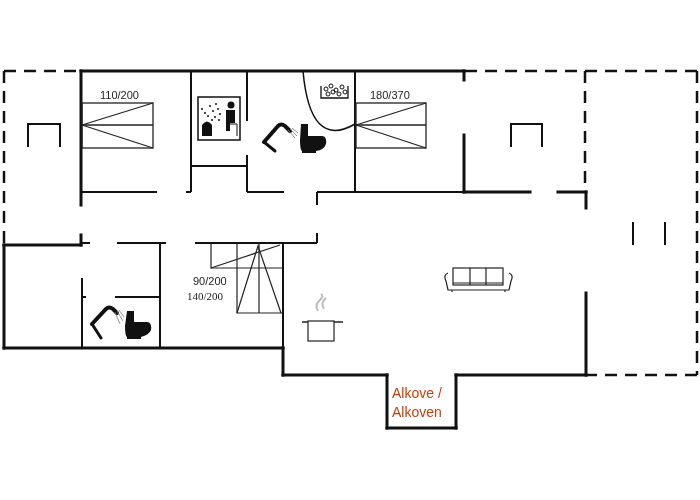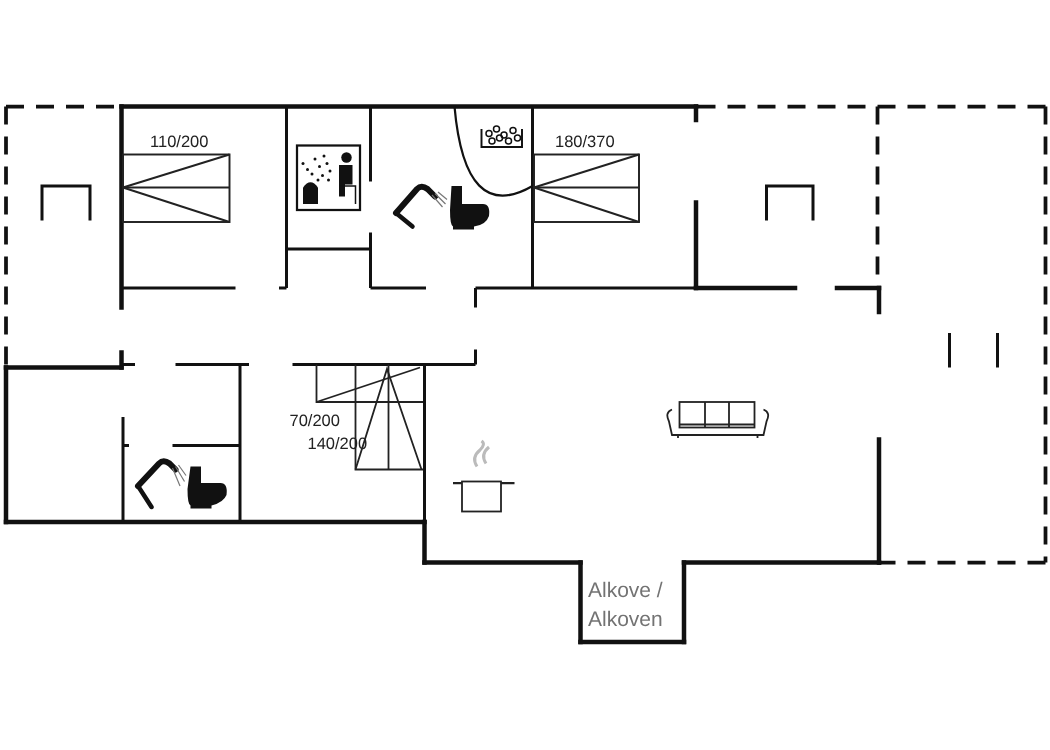--- a/index.html
+++ b/index.html
@@ -1,19 +1,19 @@
 <!DOCTYPE html>
 <html><head>
 <meta charset="utf-8">
 <style>
   html, body { margin: 0; padding: 0; background: #ffffff; }
   body { width: 700px; height: 500px; position: relative; overflow: hidden; font-family: "Liberation Sans", sans-serif; }
   #plan { position: absolute; left: 0; top: 0; }
   .lbl { position: absolute; font-size: 11px; color: #222222; white-space: nowrap; }
-  .lbl-alk { position: absolute; font-size: 14px; color: #737373; line-height: 19px; text-align: left; }
+  .lbl-alk { position: absolute; font-size: 14px; color: #c2410c; line-height: 19px; text-align: left; }
 </style>
 </head>
 <body>
 
 <svg id="plan" width="700" height="500" viewBox="0 0 700 500" xmlns="http://www.w3.org/2000/svg">
 
   <g stroke="#111" stroke-width="2.5" fill="none" stroke-dasharray="12 8">
     <path d="M4 71 H80"></path>
     <path d="M4 71 V243"></path>
     <path d="M465 71 H697"></path>
@@ -181,18 +181,18 @@
   <g>
     <path d="M318 311 Q314 305 320 300 Q324 296 321 294" stroke="#bbb" stroke-width="2" fill="none"></path>
     <path d="M324 309 Q320 303 326 298" stroke="#bbb" stroke-width="2" fill="none"></path>
     <rect x="308" y="321" width="26" height="20" fill="none" stroke="#222" stroke-width="1.2"></rect>
     <path d="M302 322 H308 M334 322 H343" stroke="#222" stroke-width="1.5"></path>
   </g>
 </svg>
 
 <div class="lbl" style="left:100px;top:89px;">110/200</div>
 <div class="lbl" style="left:370px;top:89px;">180/370</div>
-<div class="lbl" style="left:193px;top:275px;">70/200</div>
-<div class="lbl" style="left:205px;top:290px;">140/200</div>
+<div class="lbl" style="left:193px;top:275px;">90/200</div>
+<div class="lbl" style="left:187px;top:290px;font-family:Liberation Serif, serif;">140/200</div>
 <div class="lbl-alk" style="left:392px;top:384px;">
   <div>Alkove /</div>
   <div>Alkoven</div>
 </div>
 
 </body></html>

